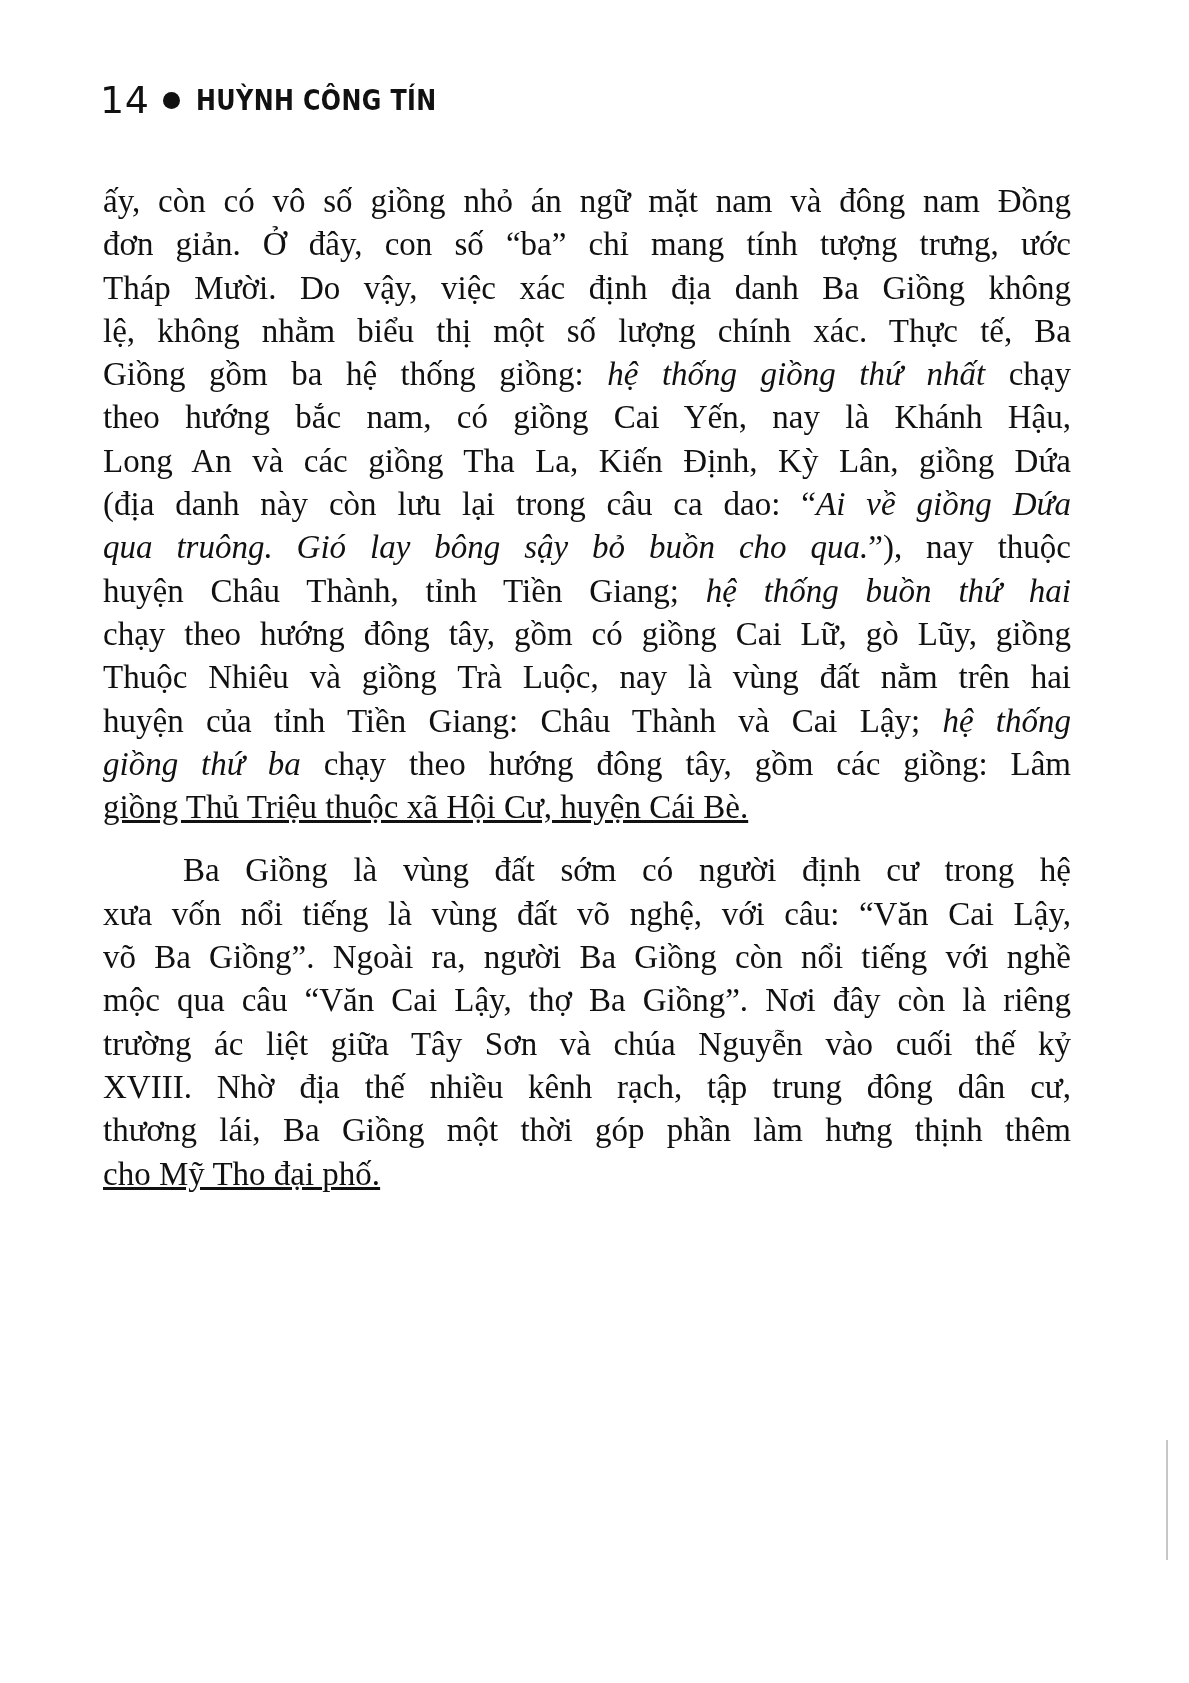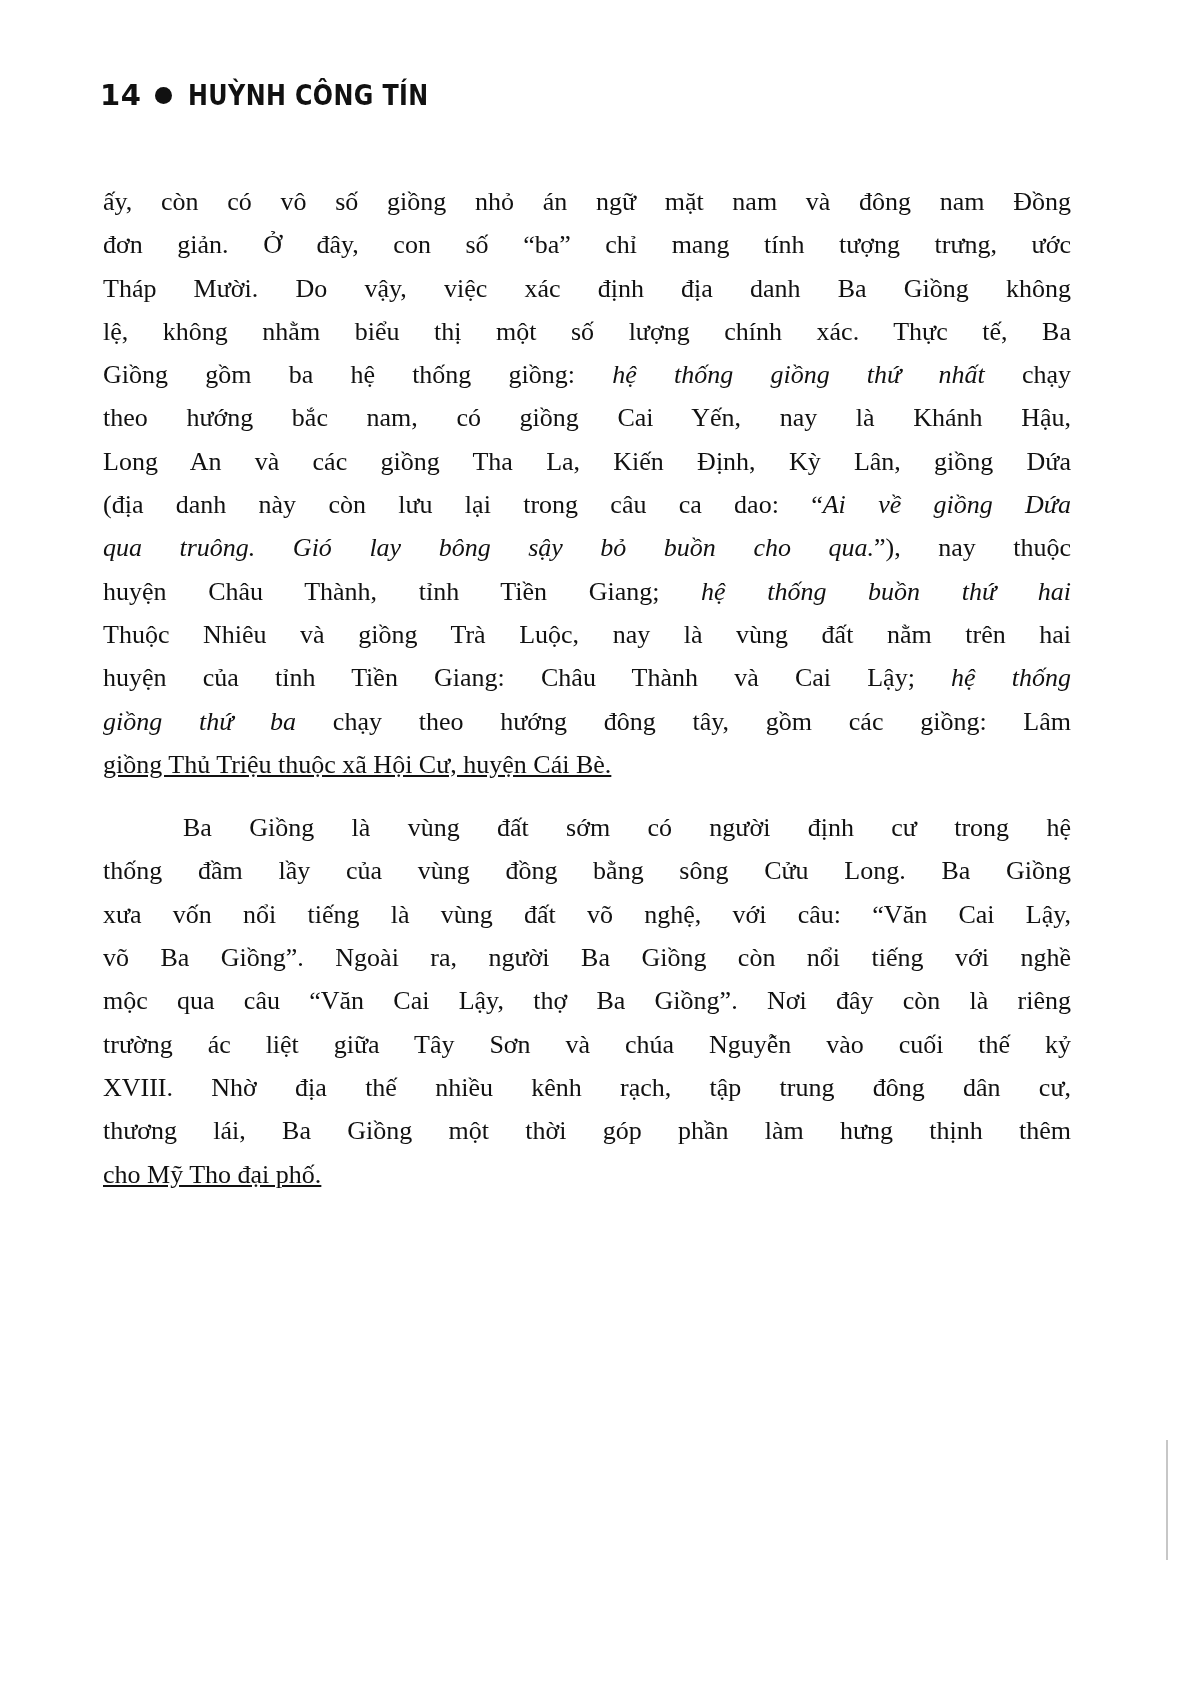--- a/index.html
+++ b/index.html
@@ -21,43 +21,43 @@
       display: flex;
       align-items: center;
       font-family: "DejaVu Sans", sans-serif;
       font-weight: bold;
       font-size: 29px;
       letter-spacing: 0.5px;
       color: #111;
     }
     .page-header .page-number {
       margin-right: 14px;
-      font-weight: bold;
-      font-size: 29px;
+      font-weight: normal;
+      font-size: 38px;
     }
     .page-header .bullet {
       display: inline-block;
       width: 17px;
       height: 17px;
       border-radius: 50%;
       background: #111;
       margin-right: 16px;
     }
     .page-header .author {
       transform: scaleX(0.82);
       transform-origin: left center;
       display: inline-block;
     }
     .body-text {
       position: absolute;
       left: 103px;
       top: 180px;
       width: 968px;
       font-family: "Liberation Serif", "DejaVu Serif", serif;
-      font-size: 26px;
+      font-size: 33px;
       line-height: 43.3px;
       color: #111;
     }
     .line {
       display: block;
       white-space: nowrap;
       text-align: justify;
       text-align-last: justify;
       height: 43.3px;
     }
@@ -96,29 +96,29 @@
       <span class="line"><span>ấy, còn có vô số giồng nhỏ án ngữ mặt nam và đông nam Đồng</span></span>
       <span class="line"><span>đơn giản. Ở đây, con số “ba” chỉ mang tính tượng trưng, ước</span></span>
       <span class="line"><span>Tháp Mười. Do vậy, việc xác định địa danh Ba Giồng không</span></span>
       <span class="line"><span>lệ, không nhằm biểu thị một số lượng chính xác. Thực tế, Ba</span></span>
       <span class="line"><span>Giồng gồm ba hệ thống giồng: </span><em>hệ thống giồng thứ nhất</em><span> chạy</span></span>
       <span class="line"><span>theo hướng bắc nam, có giồng Cai Yến, nay là Khánh Hậu,</span></span>
       <span class="line"><span>Long An và các giồng Tha La, Kiến Định, Kỳ Lân, giồng Dứa</span></span>
       <span class="line"><span>(địa danh này còn lưu lại trong câu ca dao: “</span><em>Ai về giồng Dứa</em></span>
       <span class="line"><em>qua truông. Gió lay bông sậy bỏ buồn cho qua.</em><span>”), nay thuộc</span></span>
       <span class="line"><span>huyện Châu Thành, tỉnh Tiền Giang; </span><em>hệ thống buồn thứ hai</em></span>
+      <span class="line"><span>chạy theo hướng đông tây, gồm có giồng Cai Lữ, gò Lũy, giồng</span></span>
       <span class="line"><span>Thuộc Nhiêu và giồng Trà Luộc, nay là vùng đất nằm trên hai</span></span>
       <span class="line"><span>huyện của tỉnh Tiền Giang: Châu Thành và Cai Lậy; </span><em>hệ thống</em></span>
       <span class="line"><em>giồng thứ ba</em><span> chạy theo hướng đông tây, gồm các giồng: Lâm</span></span>
       <span class="line last"><span>giồng Thủ Triệu thuộc xã Hội Cư, huyện Cái Bè.</span></span>
     </div>
     <div class="para-gap"></div>
     <div class="paragraph">
       <span class="line indent"><span>Ba Giồng là vùng đất sớm có người định cư trong hệ</span></span>
-      <span class="line"><span>thống đầm lầy của vùng đồng bằng sông Cửu Long. Ba Giồng</span></span>
       <span class="line"><span>xưa vốn nổi tiếng là vùng đất võ nghệ, với câu: “Văn Cai Lậy,</span></span>
       <span class="line"><span>võ Ba Giồng”. Ngoài ra, người Ba Giồng còn nổi tiếng với nghề</span></span>
       <span class="line"><span>mộc qua câu “Văn Cai Lậy, thợ Ba Giồng”. Nơi đây còn là riêng</span></span>
       <span class="line"><span>trường ác liệt giữa Tây Sơn và chúa Nguyễn vào cuối thế kỷ</span></span>
       <span class="line"><span>XVIII. Nhờ địa thế nhiều kênh rạch, tập trung đông dân cư,</span></span>
       <span class="line"><span>thương lái, Ba Giồng một thời góp phần làm hưng thịnh thêm</span></span>
       <span class="line last"><span>cho Mỹ Tho đại phố.</span></span>
     </div>
   </main>
 

